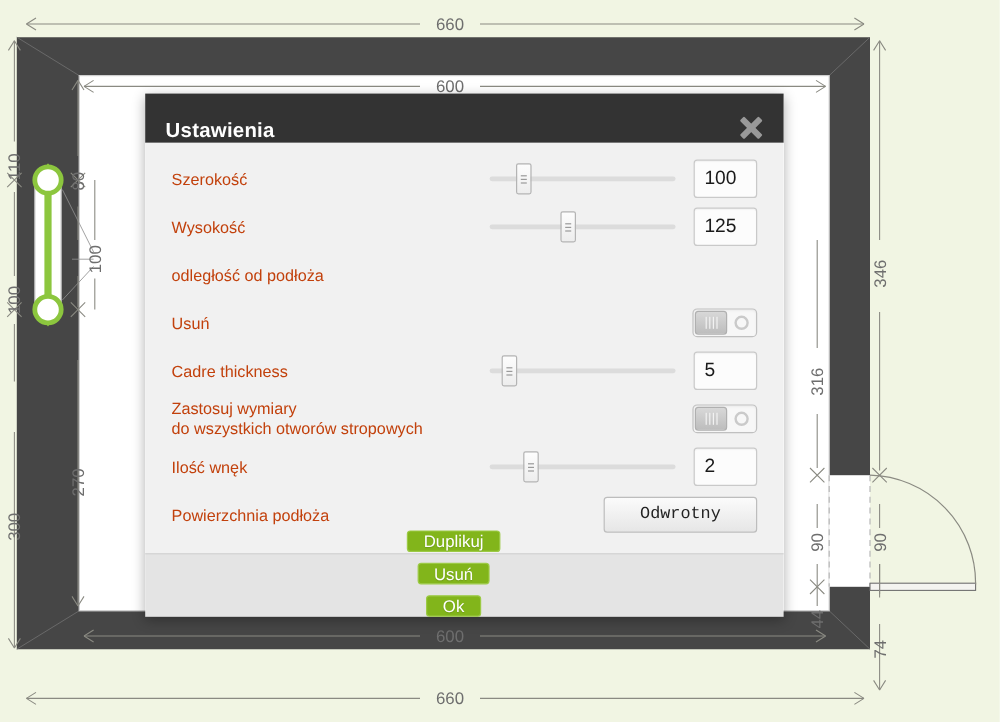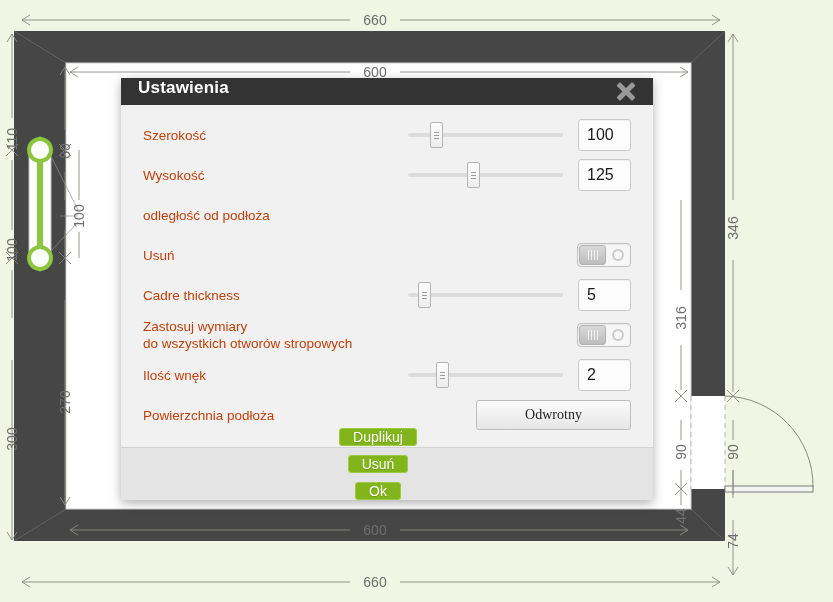--- a/index.html
+++ b/index.html
@@ -28,23 +28,23 @@
     position: absolute;
     left: 121px;
     top: 78px;
     width: 532px;
     box-shadow: 0 3px 10px rgba(0,0,0,0.32);
     font-size: 13px;
     z-index: 50;
   }
   .dialog-header {
     background: #333333;
-    height: 27px;
-    display: flex;
-    align-items: flex-start;
+    height: 41px;
+    display: flex;
+    align-items: flex-end;
     justify-content: space-between;
     padding: 0 14px 0 17px;
     box-sizing: border-box;
   }
   .dialog-title {
     color: #ffffff;
     font-size: 17px;
     font-weight: bold;
     letter-spacing: 0.2px;
   }
@@ -181,29 +181,29 @@
   .toggle-circle {
     width: 12px; height: 12px;
     border: 2px solid #cacaca;
     border-radius: 50%;
     margin-left: 5px;
     box-sizing: border-box;
   }
 
   
   .btn-grey {
-    width: 155px;
+    width: 128px;
     height: 30px;
     background: linear-gradient(#fbfbfb, #e6e6e6);
     border: 1px solid #bdbdbd;
     border-radius: 3px;
     font-size: 14px;
     color: #232323;
     cursor: pointer;
-    font-family: Liberation Serif, serif;
+    font-family: Liberation Mono, monospace;
   }
 
   
   .dialog-footer {
     background: #e4e4e4;
     border-top: 1px solid #d2d2d2;
     height: 53px;
     display: flex;
     align-items: center;
     justify-content: flex-end;

